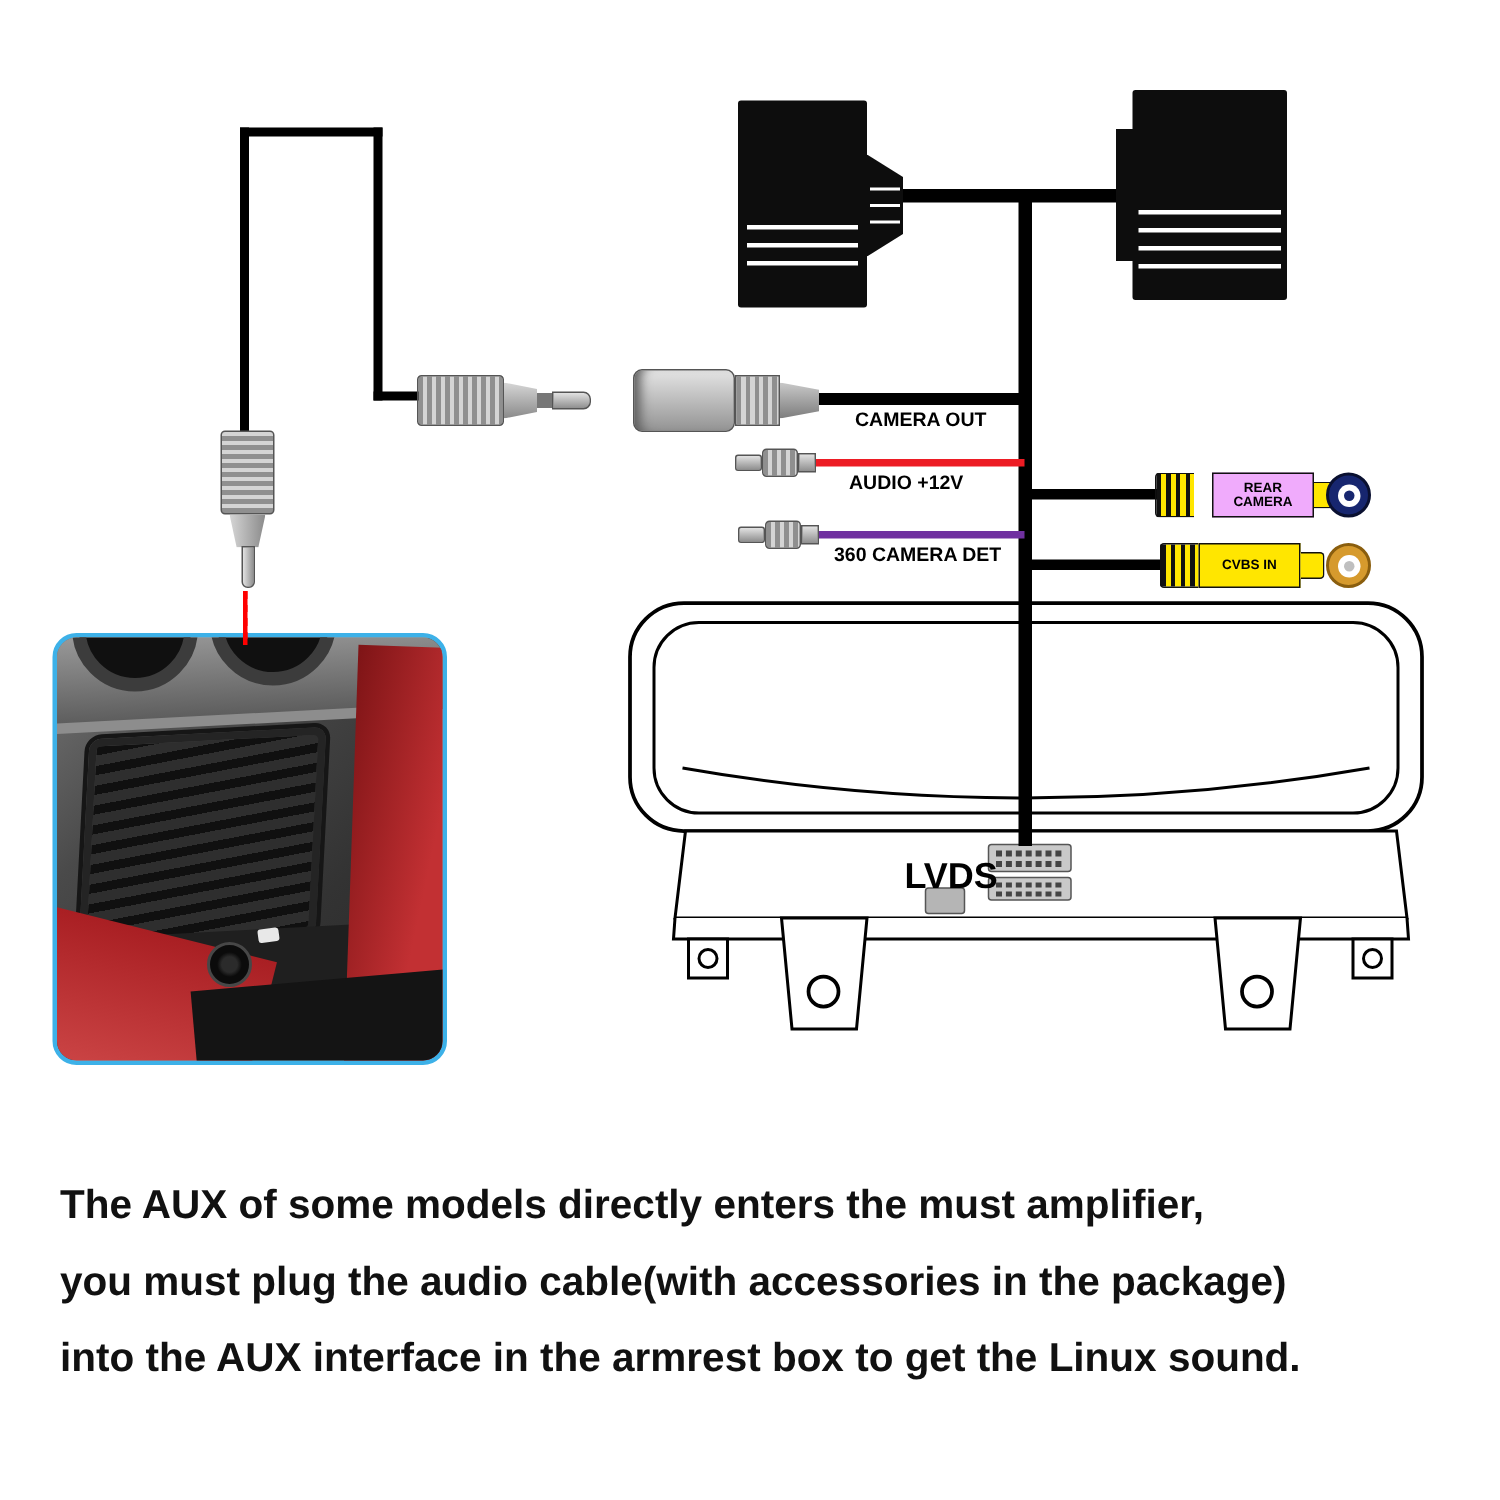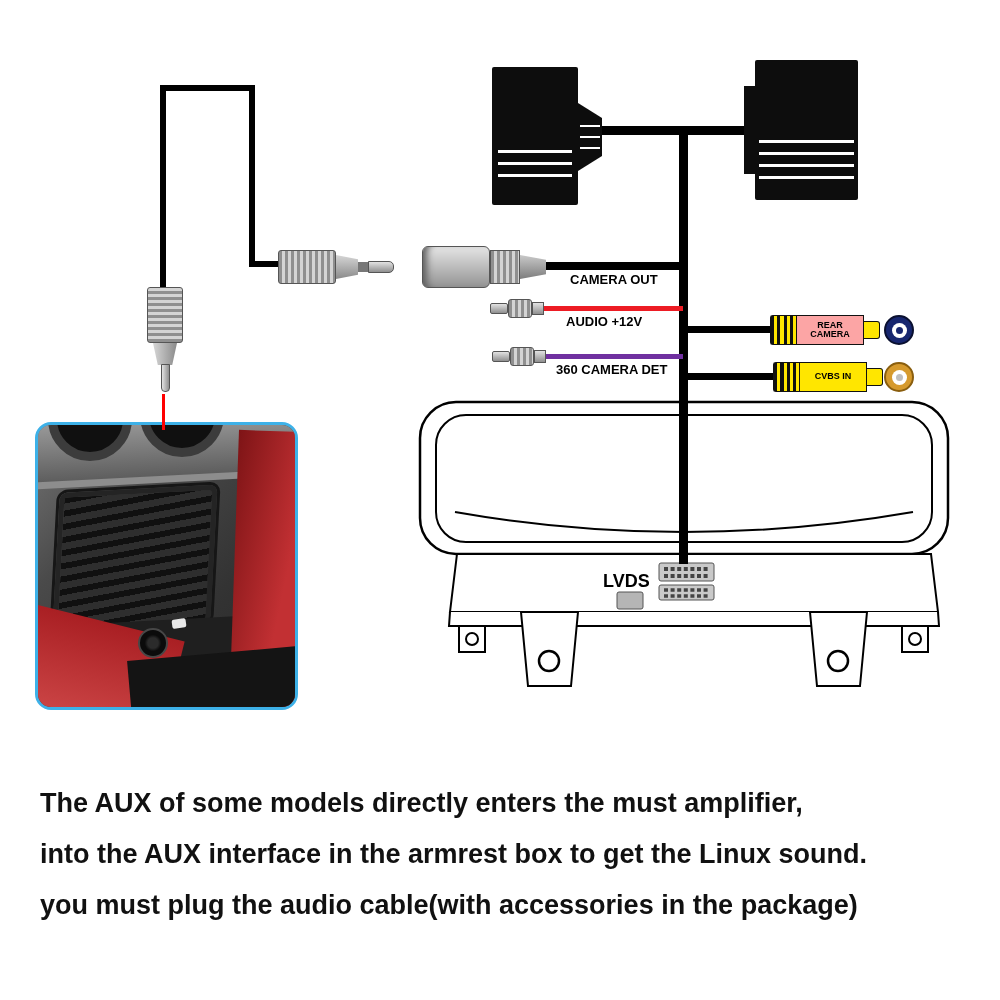--- a/index.html
+++ b/index.html
@@ -74,21 +74,21 @@
     <g>
       <rect x="659" y="563" width="55" height="18" rx="2" fill="#c9c9c9" stroke="#555"></rect>
       <line x1="664" y1="569" x2="710" y2="569" stroke="#444" stroke-width="4" stroke-dasharray="4 2.6"></line>
       <line x1="664" y1="576" x2="710" y2="576" stroke="#444" stroke-width="4" stroke-dasharray="4 2.6"></line>
       <rect x="659" y="585" width="55" height="15" rx="2" fill="#c9c9c9" stroke="#555"></rect>
       <line x1="664" y1="590" x2="710" y2="590" stroke="#444" stroke-width="3.4" stroke-dasharray="4 2.6"></line>
       <line x1="664" y1="596" x2="710" y2="596" stroke="#444" stroke-width="3.4" stroke-dasharray="4 2.6"></line>
       <rect x="617" y="592" width="26" height="17" rx="2" fill="#b5b5b5" stroke="#555"></rect>
     </g>
   </svg>
-  <div class="lbl" style="left:603px;top:571px;font-size:18px;">LVDS</div>
+  <div class="lbl" style="left:603px;top:571px;font-size:24px;">LVDS</div>
 
   <div class="blk" style="left:492px;top:67px;width:86px;height:138px;border-radius:2px;">
     <div class="pinline" style="left:6px;top:83px;width:74px;height:2.5px;"></div>
     <div class="pinline" style="left:6px;top:95px;width:74px;height:2.5px;"></div>
     <div class="pinline" style="left:6px;top:107px;width:74px;height:2.5px;"></div>
   </div>
   <div class="blk" style="left:578px;top:103px;width:24px;height:68px;clip-path:polygon(0 0,100% 22%,100% 78%,0 100%);">
     <div class="pinline" style="left:2px;top:22px;width:20px;height:2px;"></div>
     <div class="pinline" style="left:2px;top:33px;width:20px;height:2px;"></div>
     <div class="pinline" style="left:2px;top:44px;width:20px;height:2px;"></div>
@@ -144,21 +144,21 @@
     <div class="abs metal" style="left:492px;top:351px;width:18px;height:11px;border-radius:2px;"></div>
     <div class="abs ridge-h" style="left:510px;top:347px;width:24px;height:19px;"></div>
     <div class="abs metal" style="left:534px;top:350px;width:12px;height:13px;"></div>
   </div>
   <div class="wire" style="left: 546px; top: 354px; width: 137px; height: 5px; background-color: rgb(112, 48, 160);"></div>
   <div class="lbl" style="left:556px;top:362px;font-size:13px;">360 CAMERA DET</div>
 
   <div class="wire" style="left:686px;top:326px;width:86px;height:7px;"></div>
   <div class="rca" style="left:770px;top:315px;">
     <div class="crimp"></div>
-    <div class="bodyy" style="background:#fca5a5;">REAR CAMERA</div>
+    <div class="bodyy" style="background:#f0abfc;margin-left:12px;">REAR CAMERA</div>
     <div class="tip" style="background:#ffe600;"></div>
   </div>
   <div class="jackicon" style="left:884px;top:315px;background:#17266f;border:2px solid #0a1030;">
     <div class="ring">
         <div class="core" style="background:#17266f;"></div>
       </div>
   </div>
 
   <div class="wire" style="left:686px;top:373px;width:89px;height:7px;"></div>
   <div class="rca" style="left:773px;top:362px;">
@@ -181,17 +181,17 @@
     <div style="left:8px;top:196px;width:200px;height:52px;background:#1f1f1f;transform:rotate(-3deg);"></div>
     <div style="left:196px;top:6px;width:70px;height:286px;background:linear-gradient(100deg,#7e1416,#c23033 65%);transform:rotate(2deg);"></div>
     <div style="left:-20px;top:196px;width:155px;height:115px;background:linear-gradient(#a91f23,#d04a4a);transform:rotate(14deg);"></div>
     <div style="left:92px;top:228px;width:180px;height:75px;background:#141414;transform:rotate(-5deg);"></div>
     <div style="left:100px;top:203px;width:30px;height:30px;border-radius:50%;background:radial-gradient(circle at 50% 50%,#2b2b2b 0 28%,#0b0b0b 45%);border:2px solid #474747;"></div>
     <div style="left:134px;top:194px;width:14px;height:9px;background:#e8e8e8;border-radius:2px;transform:rotate(-8deg);"></div>
   </div>
 
   <div class="caption">
     <p>The AUX of some models directly enters the must amplifier,</p>
+    <p>you must plug the audio cable(with accessories in the package)</p>
     <p>into the AUX interface in the armrest box to get the Linux sound.</p>
-    <p>you must plug the audio cable(with accessories in the package)</p>
   </div>
 
 </div>
 
 </body></html>

